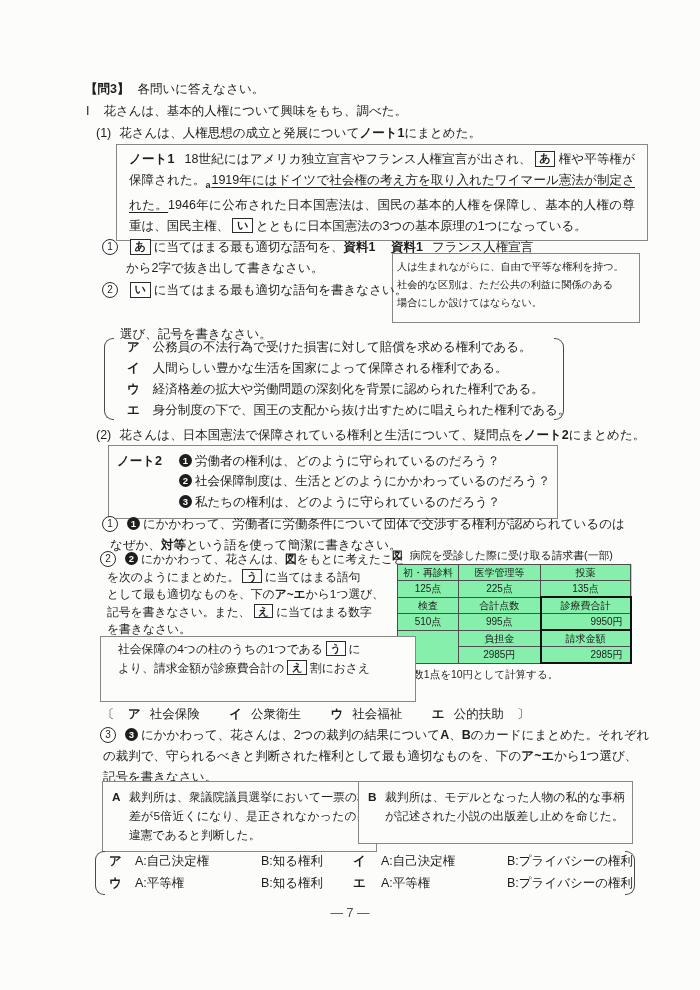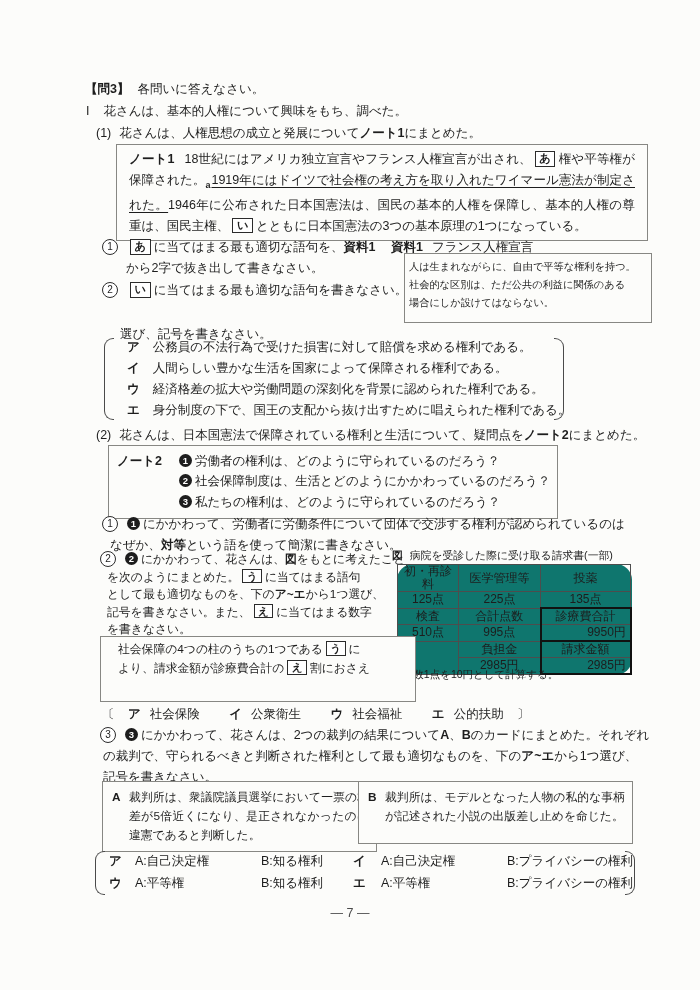--- a/index.html
+++ b/index.html
@@ -37,21 +37,21 @@
   
   .note-p{margin:0;padding:4px 12px;line-height:20.5px;text-align:justify;}
   .note2-line{line-height:20.3px;white-space:nowrap;}
   
   .brkl,.brkr{position:absolute;top:2px;bottom:2px;width:9px;}
   .brkl{left:0;border:1.4px solid #4a4a4a;border-right:none;border-radius:9px 0 0 9px;}
   .brkr{right:0;border:1.4px solid #4a4a4a;border-left:none;border-radius:0 9px 9px 0;}
   .opt-row{line-height:21px;padding-left:23px;white-space:nowrap;}
   .opt-row .lab{margin-right:13px;}
   
-  .fig-table{border-collapse:collapse;font-size:12px;line-height:13px;table-layout:fixed;background:#0f766e;border-radius:16px;}
+  .fig-table{border-collapse:collapse;font-size:10px;line-height:13px;table-layout:fixed;background:#86efac;}
   .fig-table td{border:1px solid #4d4d4d;text-align:center;height:15px;padding:0 1px;}
   .fig-table td.bt{border-top:2px solid #111;}
   .fig-table td.bb{border-bottom:2px solid #111;padding-left:43px;}
   .fig-table td.bl{border-left:2px solid #111;}
   .fig-table td.br{border-right:2px solid #111;}
   
   .card{position:absolute;border:1px solid #878783;padding:6px 7px 6px 26px;font-size:11.8px;line-height:19px;background:#fcfcfa;text-align:justify;}
   .card .clab{position:absolute;left:9px;top:6px;font-weight:bold;}
   
   .o3row{display:grid;grid-template-columns:26px 126px 92px 28px 126px auto;line-height:22px;white-space:nowrap;}
@@ -82,21 +82,21 @@
   </div>
 
   <div class="abs nw" style="left:102px;top:237px;">
     <span class="cnum">1</span><span class="kbox">あ</span><span>に当てはまる最も適切な語句を、</span><span class="b">資料1</span>
   </div>
   <div class="abs nw" style="left:126px;top:258px;">から2字で抜き出して書きなさい。</div>
 
   <div class="abs nw" style="left:391px;top:237px;">
     <span class="b">資料1</span><span style="margin-left:9px;">フランス人権宣言</span>
   </div>
-  <div class="abs box-frame" style="left:404px;top:253px;width:238px;height:60px;padding:4px 4px;font-size:10.2px;line-height:18px;">
+  <div class="abs box-frame" style="left:392px;top:253px;width:238px;height:60px;padding:4px 4px;font-size:10.2px;line-height:18px;">
     <div class="nw">人は生まれながらに、自由で平等な権利を持つ。</div>
     <div class="nw">社会的な区別は、ただ公共の利益に関係のある</div>
     <div class="nw">場合にしか設けてはならない。</div>
   </div>
 
   <div class="abs nw" style="left:102px;top:280px;">
     <span class="cnum">2</span><span class="kbox">い</span><span>に当てはまる最も適切な語句を書きなさい。</span>
   </div>
 
   <div class="abs nw" style="left:120px;top:324px;">選び、記号を書きなさい。</div>

